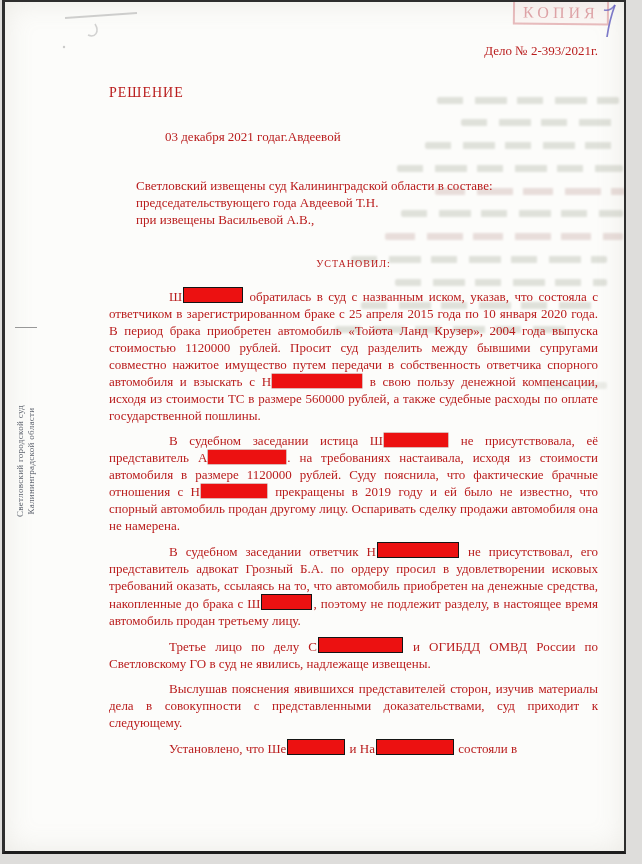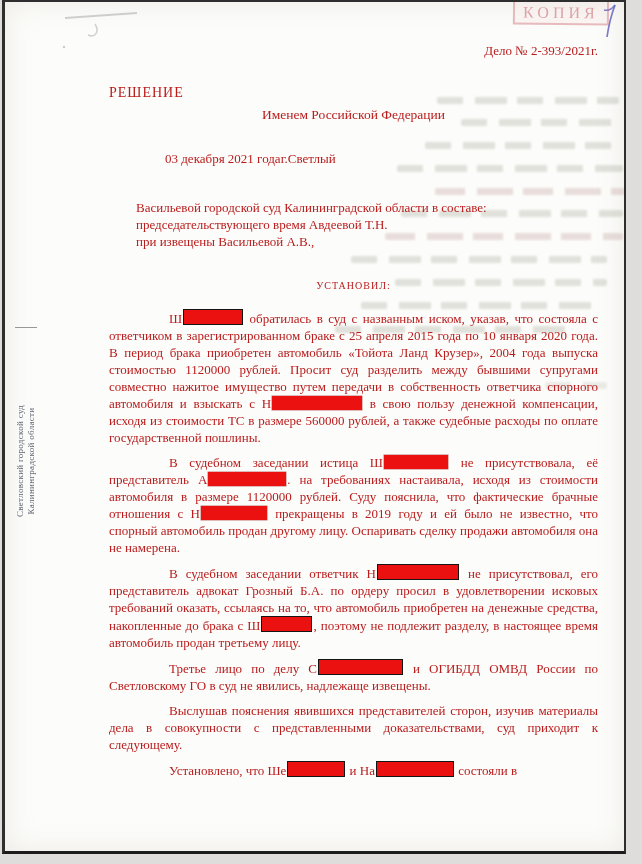--- a/index.html
+++ b/index.html
@@ -103,30 +103,29 @@
     <div>Светловский городской суд</div>
     <div>Калининградской области</div>
   </div>
 
   <div class="content">
     <div class="hdr-right">
       <div>Дело № 2-393/2021г.</div>
     </div>
 
     <div class="doc-title">РЕШЕНИЕ</div>
-    <div class="doc-subtitle">Именем Российской Федерации</div>
 
     <div class="date-row">
       <span>03 декабря 2021 года</span>
-      <span>г.Светлый</span>
+      <span>г.Авдеевой</span>
     </div>
 
     <div class="doc-body">
-        <p class="para intro">Васильевой городской суд Калининградской области в  составе:</p>
-        <p class="para intro">председательствующего время  Авдеевой Т.Н.</p>
+        <p class="para intro">Светловский извещены суд Калининградской области в  составе:</p>
+        <p class="para intro">председательствующего года  Авдеевой Т.Н.</p>
         <p class="para intro">при извещены Васильевой А.В.,</p>
         <p class="para heading">УСТАНОВИЛ:</p>
         <p class="para body">Ш<span class="redaction bordered" style="width: 58px; background: rgb(236, 17, 17);"></span> обратилась в суд с названным иском, указав, что состояла с ответчиком в зарегистрированном браке с 25 апреля 2015 года по 10 января 2020 года. В период брака приобретен автомобиль «Тойота Ланд Крузер», 2004 года выпуска стоимостью 1120000 рублей. Просит суд разделить между бывшими супругами совместно нажитое имущество путем передачи в собственность ответчика спорного автомобиля и взыскать с Н<span class="redaction" style="width: 90px; background: rgb(236, 17, 17);"></span> в свою пользу денежной компенсации, исходя из стоимости  ТС в размере 560000 рублей, а также судебные расходы по оплате государственной пошлины.</p>
         <p class="para body">В судебном заседании истица Ш<span class="redaction" style="width: 64px; background: rgb(236, 17, 17);"></span> не присутствовала, её представитель А<span class="redaction" style="width: 78px; background: rgb(236, 17, 17);"></span>. на требованиях настаивала, исходя из стоимости автомобиля в размере 1120000 рублей.  Суду пояснила, что фактические брачные отношения с Н<span class="redaction" style="width: 66px; background: rgb(236, 17, 17);"></span> прекращены в 2019 году и ей было не известно, что спорный автомобиль продан другому лицу. Оспаривать сделку продажи автомобиля она не намерена.</p>
         <p class="para body">В судебном заседании ответчик Н<span class="redaction bordered" style="width: 80px; background: rgb(236, 17, 17);"></span> не присутствовал, его представитель адвокат Грозный Б.А. по  ордеру просил в удовлетворении исковых требований оказать, ссылаясь на то, что автомобиль приобретен на денежные средства, накопленные до брака с Ш<span class="redaction bordered" style="width: 49px; background: rgb(236, 17, 17);"></span>, поэтому не подлежит разделу, в настоящее время автомобиль продан третьему лицу.</p>
         <p class="para body">Третье лицо по делу С<span class="redaction bordered" style="width: 83px; background: rgb(236, 17, 17);"></span> и ОГИБДД ОМВД России по Светловскому ГО в суд не явились, надлежаще извещены.</p>
         <p class="para body">Выслушав пояснения явившихся представителей сторон, изучив материалы дела в совокупности с представленными доказательствами, суд приходит к следующему.</p>
         <p class="para body">Установлено, что  Ше<span class="redaction bordered" style="width: 56px; background: rgb(236, 17, 17);"></span> и  На<span class="redaction bordered" style="width: 76px; background: rgb(236, 17, 17);"></span> состояли в</p>
       </div>
   </div>

